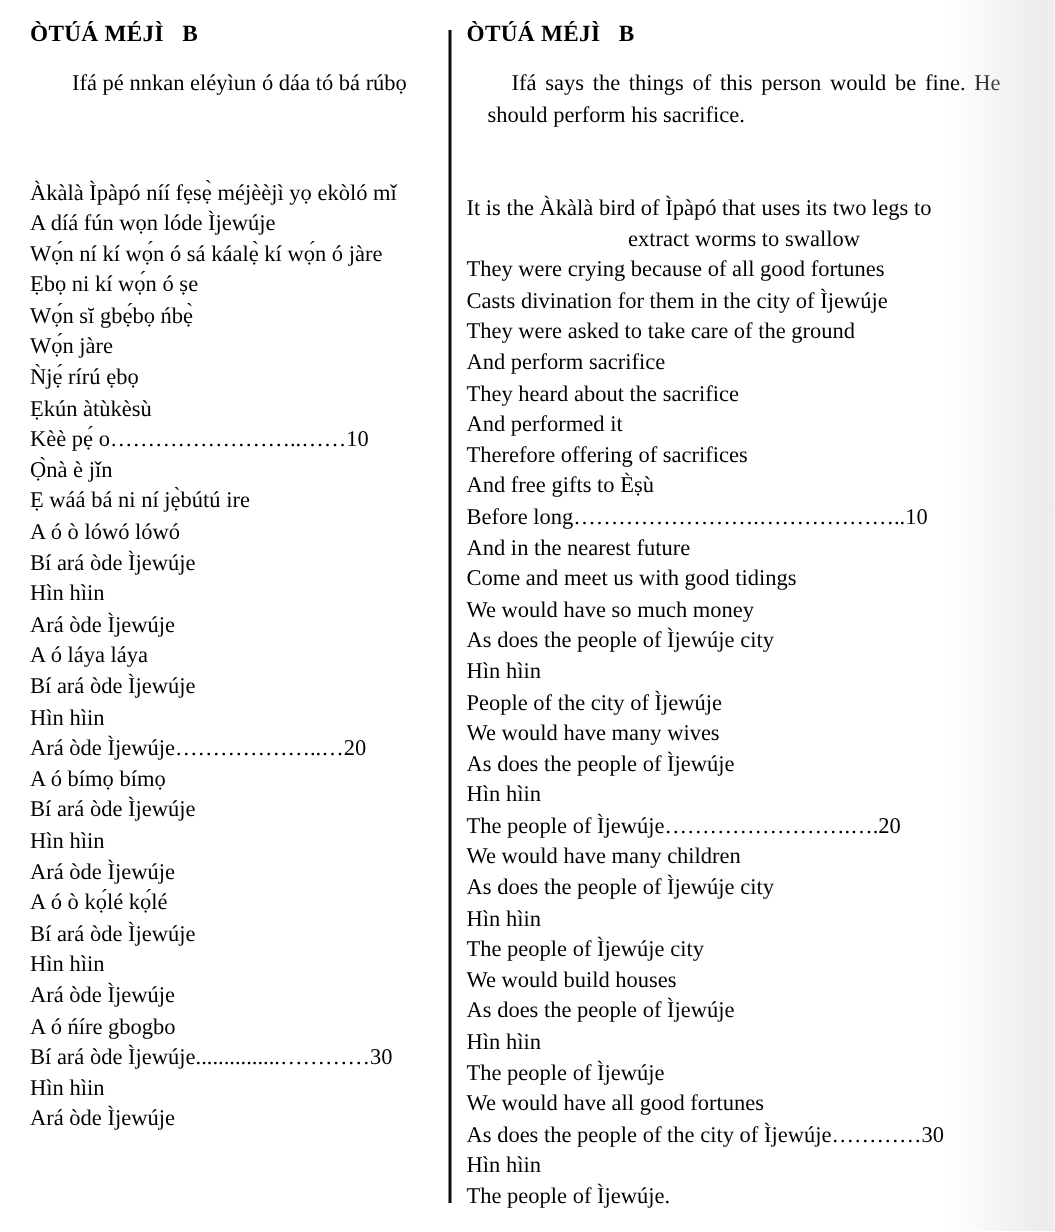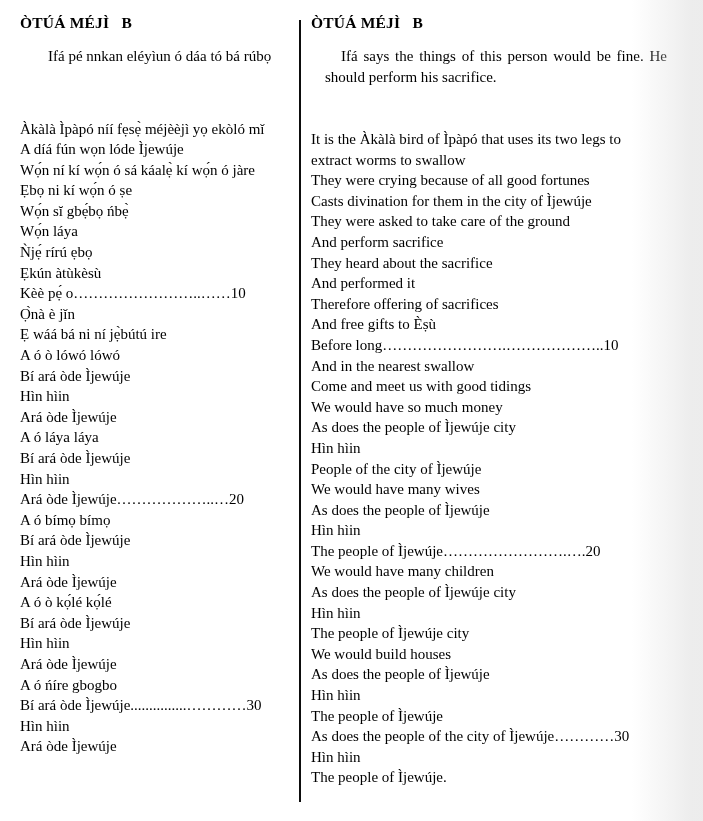--- a/index.html
+++ b/index.html
@@ -95,42 +95,42 @@
   .verse li {
     line-height: 20.6px;
     white-space: pre-wrap;
   }
   
   .verse li.wrap-center {
     text-align: left;
   }
   .verse li.wrap-center .cont {
     display: block;
-    text-align: left;
+    text-align: center;
   }
 </style>
 </head>
 <body>
 
 <div id="page">
 
   <div id="scan-gradient"></div>
   <div id="column-divider"></div>
 
   <div class="column" id="yoruba-column">
     <h1 class="odu-title">ÒTÚÁ MÉJÌ   B</h1>
     <p class="intro">Ifá pé nnkan eléyìun ó dáa tó bá rúbọ</p>
     <div class="spacer-block"></div>
     <ol class="verse" id="yoruba-verse">
         <li>Àkàlà Ìpàpó níí fẹsẹ̀ méjèèjì yọ ekòló mǐ</li>
         <li>A díá fún wọn lóde Ìjewúje</li>
         <li>Wọ́n ní kí wọ́n ó sá káalẹ̀ kí wọ́n ó jàre</li>
         <li>Ẹbọ ni kí wọ́n ó ṣe</li>
         <li>Wọ́n sĭ gbẹ́bọ ńbẹ̀</li>
-        <li>Wọ́n láya</li>
+        <li>Wọ́n jàre</li>
         <li>Ǹjẹ́ rírú ẹbọ</li>
         <li>Ẹkún àtùkèsù</li>
         <li>Kèè pẹ́ o……………………..……10</li>
         <li>Ọ̀nà è jǐn</li>
         <li>Ẹ wáá bá ni ní jẹ̀bútú ire</li>
         <li>A ó ò lówó lówó</li>
         <li>Bí ará òde Ìjewúje</li>
         <li>Hìn hìin</li>
         <li>Ará òde Ìjewúje</li>
         <li>A ó láya láya</li>
@@ -161,37 +161,38 @@
         <li class="wrap-center"><span class="cont">extract worms to swallow</span></li>
         <li>They were crying because of all good fortunes</li>
         <li>Casts divination for them in the city of Ìjewúje</li>
         <li>They were asked to take care of the ground</li>
         <li>And perform sacrifice</li>
         <li>They heard about the sacrifice</li>
         <li>And performed it</li>
         <li>Therefore offering of sacrifices</li>
         <li>And free gifts to Èṣù</li>
         <li>Before long…………………….………………..10</li>
-        <li>And in the nearest swallow</li>
+        <li>And in the nearest future</li>
         <li>Come and meet us with good tidings</li>
         <li>We would have so much money</li>
         <li>As does the people of Ìjewúje city</li>
         <li>Hìn hìin</li>
         <li>People of the city of Ìjewúje</li>
         <li>We would have many wives</li>
         <li>As does the people of Ìjewúje</li>
         <li>Hìn hìin</li>
         <li>The people of Ìjewúje…………………….….20</li>
         <li>We would have many children</li>
         <li>As does the people of Ìjewúje city</li>
         <li>Hìn hìin</li>
         <li>The people of Ìjewúje city</li>
         <li>We would build houses</li>
         <li>As does the people of Ìjewúje</li>
         <li>Hìn hìin</li>
         <li>The people of Ìjewúje</li>
+        <li>We would have all good fortunes</li>
         <li>As does the people of the city of Ìjewúje…………30</li>
         <li>Hìn hìin</li>
         <li>The people of Ìjewúje.</li>
       </ol>
   </div>
 
 </div>
 
 </body></html>

